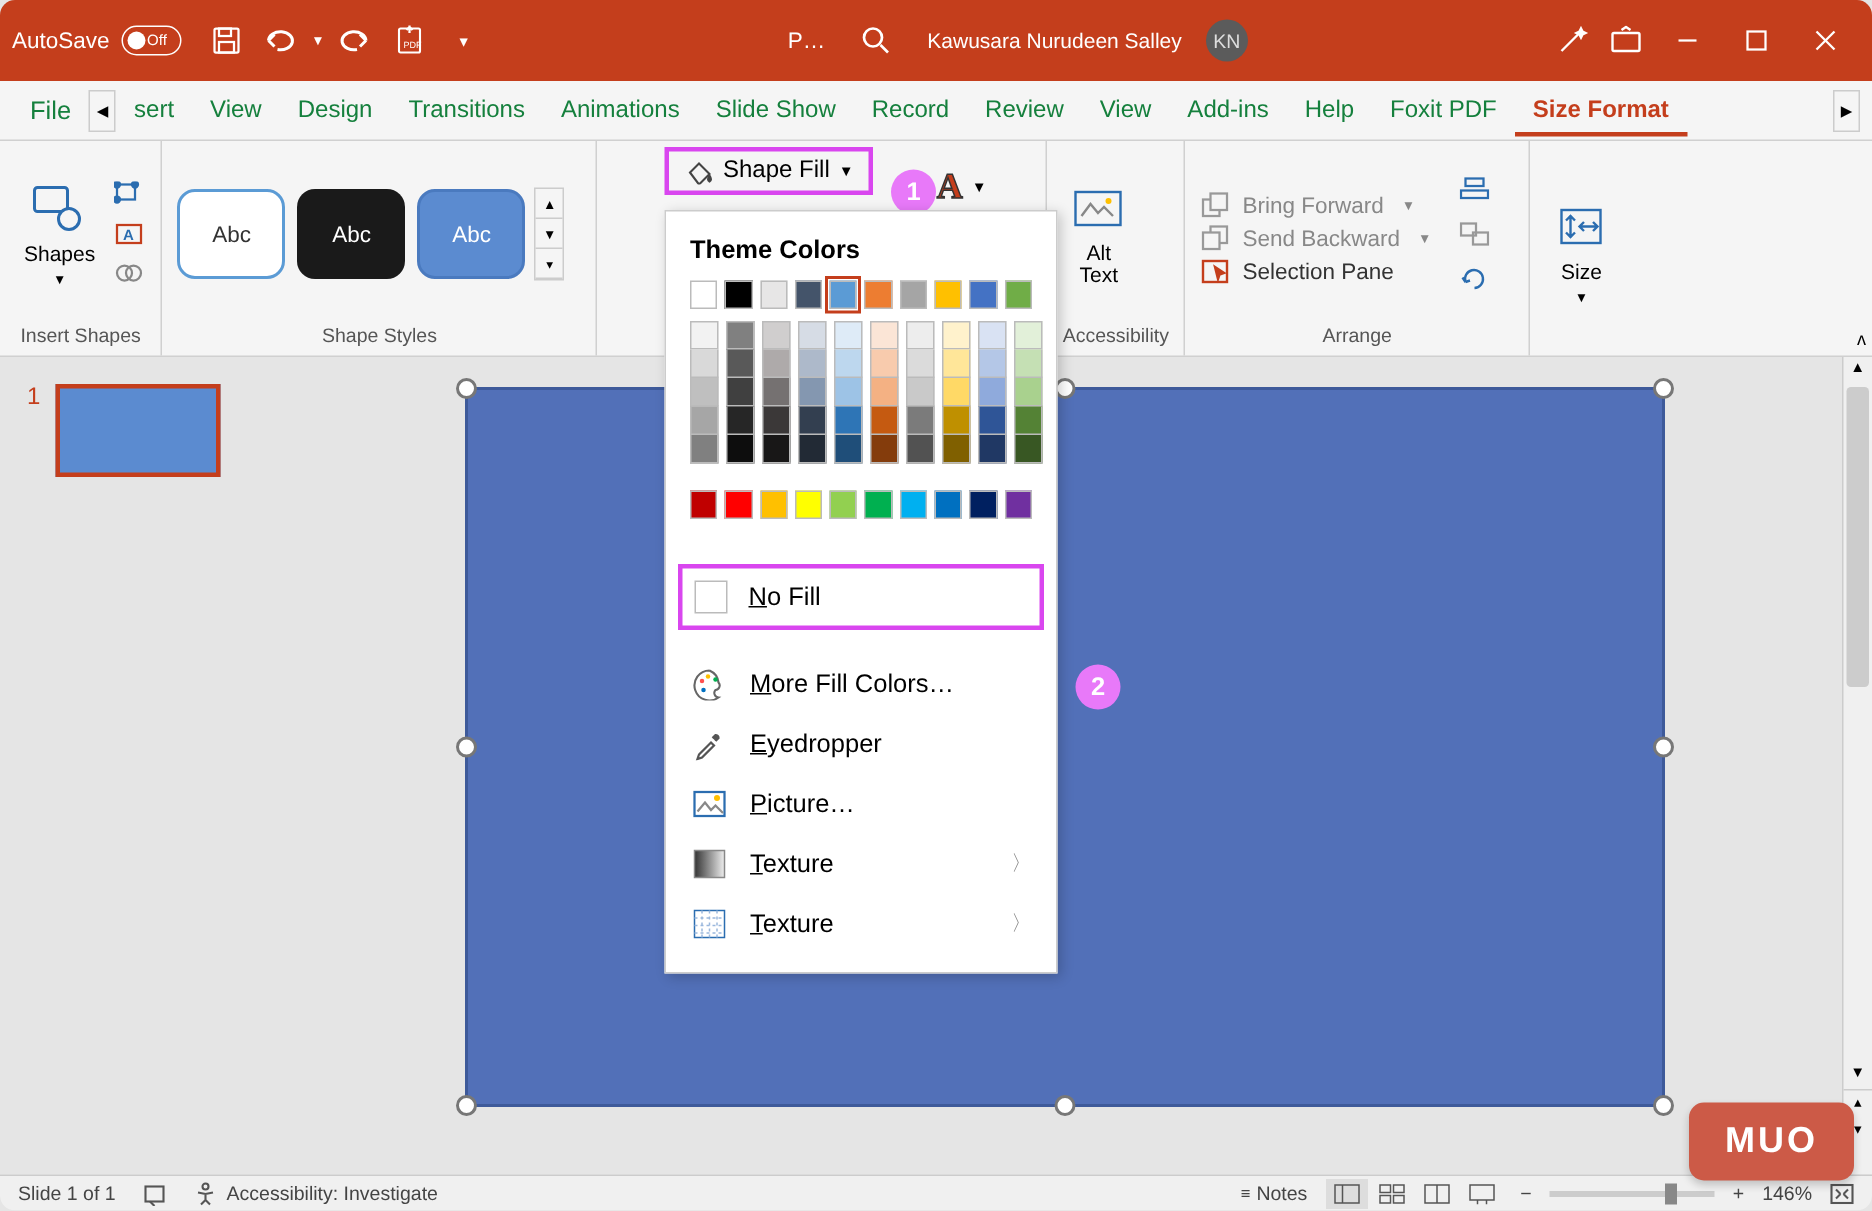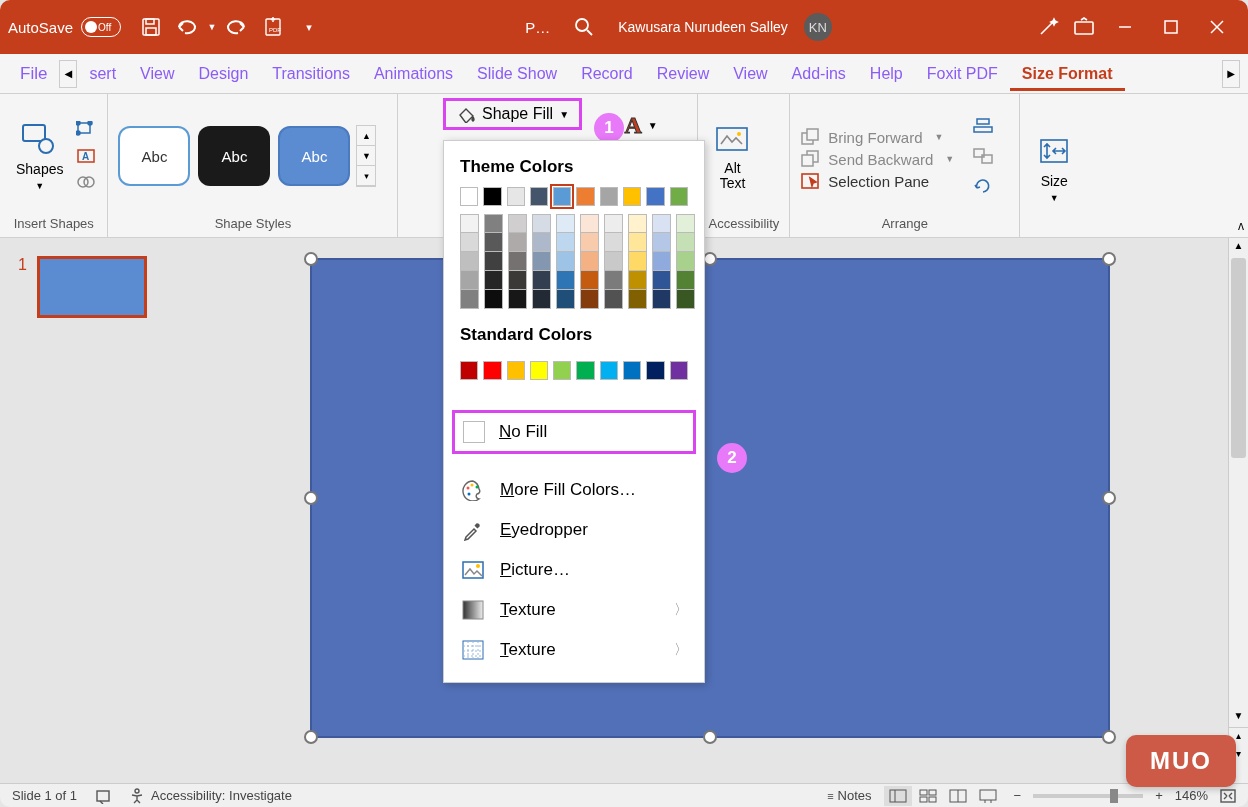--- a/index.html
+++ b/index.html
@@ -10,21 +10,21 @@
 .toggle::before { content: ''; width: 12px; height: 12px; background: white; border-radius: 50%; position: absolute; left: 3px; }
 .qat-btn { width: 36px; height: 36px; display: flex; align-items: center; justify-content: center; color: white; cursor: pointer; }
 .title-center { flex: 1; display: flex; align-items: center; justify-content: center; gap: 24px; }
 .search-ic { width: 20px; height: 20px; }
 .user-area { display: flex; align-items: center; gap: 16px; }
 .user-name { font-size: 14px; }
 .avatar { width: 28px; height: 28px; border-radius: 50%; background: #5b5b5b; display: flex; align-items: center; justify-content: center; font-size: 13px; color: #ddd; }
 .win-btn { width: 46px; height: 46px; display: flex; align-items: center; justify-content: center; cursor: pointer; }
 
 .tabbar { height: 40px; background: #f5f5f5; display: flex; align-items: center; padding: 0 8px; border-bottom: 1px solid #d0d0d0; }
-.tab { padding: 8px 12px; font-size: 16px; color: #8b5cf6; cursor: pointer; }
+.tab { padding: 8px 12px; font-size: 16px; color: #15803d; cursor: pointer; }
 .tab.file { font-size: 17px; }
 .tab.active { color: #c43e1c; font-weight: 600; border-bottom: 3px solid #c43e1c; padding-bottom: 5px; }
 .tab-scroll { width: 18px; height: 28px; border: 1px solid #ccc; display: flex; align-items: center; justify-content: center; font-size: 10px; cursor: pointer; }
 
 .ribbon { height: 144px; background: #f5f5f5; display: flex; border-bottom: 1px solid #d0d0d0; position: relative; }
 .ribbon-group { border-right: 1px solid #d0d0d0; padding: 6px 10px 2px; display: flex; flex-direction: column; }
 .group-content { flex: 1; display: flex; align-items: center; gap: 6px; }
 .group-label { font-size: 13px; color: #555; text-align: center; padding: 4px 0; }
 .big-btn { display: flex; flex-direction: column; align-items: center; justify-content: center; gap: 4px; padding: 4px 6px; cursor: pointer; }
 .big-btn-icon { width: 36px; height: 36px; display: flex; align-items: center; justify-content: center; }
@@ -485,21 +485,20 @@
         <div class="swatch" style="background: rgb(32, 56, 100);"></div>
       </div>
       <div class="shade-col">
         <div class="swatch" style="background: rgb(226, 240, 217);"></div>
         <div class="swatch" style="background: rgb(197, 224, 180);"></div>
         <div class="swatch" style="background: rgb(169, 209, 142);"></div>
         <div class="swatch" style="background: rgb(84, 130, 53);"></div>
         <div class="swatch" style="background: rgb(56, 87, 35);"></div>
       </div>
     </div>
-  <div class="dd-heading">Standard Colors</div>
   <div class="std-row" id="std-row">
       <div class="swatch" style="background: rgb(192, 0, 0);"></div>
       <div class="swatch" style="background: rgb(255, 0, 0);"></div>
       <div class="swatch" style="background: rgb(255, 192, 0);"></div>
       <div class="swatch" style="background: rgb(255, 255, 0);"></div>
       <div class="swatch" style="background: rgb(146, 208, 80);"></div>
       <div class="swatch" style="background: rgb(0, 176, 80);"></div>
       <div class="swatch" style="background: rgb(0, 176, 240);"></div>
       <div class="swatch" style="background: rgb(0, 112, 192);"></div>
       <div class="swatch" style="background: rgb(0, 32, 96);"></div>

